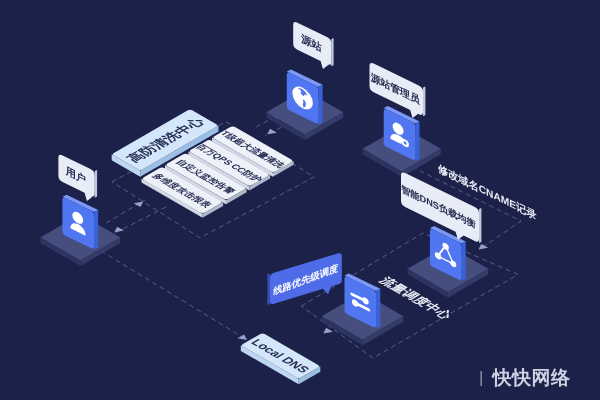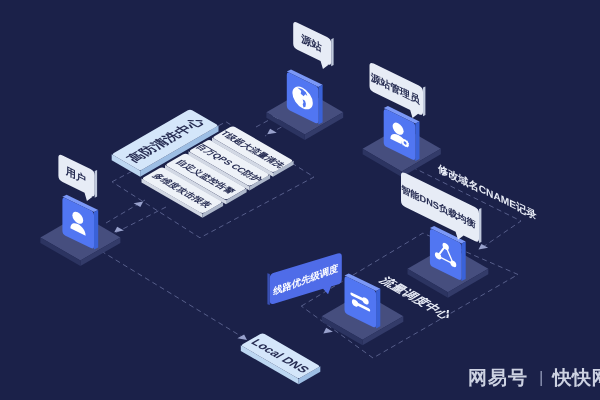--- a/index.html
+++ b/index.html
@@ -171,17 +171,16 @@
       <g>
         <polygon points="240.8,345.3 240.8,350.9 298.6,384.31 298.6,378.71" fill="#bdd7f2"></polygon>
         <polygon points="298.6,378.71 298.6,384.31 320.3,371.77 320.3,366.17" fill="#9dbee4"></polygon>
         <path d="M242.96,346.55 Q240.8,345.3 242.96,344.05 L260.34,334.01 Q262.5,332.76 264.66,334.01 L318.14,364.92 Q320.3,366.17 318.14,367.42 L300.76,377.46 Q298.6,378.71 296.44,377.46 Z" fill="#d4e6fa"></path>
         <text transform="matrix(0.8658,0.5004,-0.8658,0.5004,280.55,355.73)" font-size="12.2" font-weight="bold" fill="#262c52" letter-spacing="0" text-anchor="middle" y="4.6">Local DNS</text>
       </g>
       <text transform="matrix(1,0.4878,0,1,438,171.5)" font-size="10.2" font-weight="bold" fill="#e9edf7" letter-spacing="0" text-anchor="start">修改域名CNAME记录</text>
       <text transform="matrix(0.8658,0.5004,-0.8658,0.5004,379,281)" font-size="12.8" font-weight="bold" fill="#e9edf7" letter-spacing="0" text-anchor="start" y="0">流量调度中心</text>
     </svg>
 <div id="watermark">
-  <span class="brand">网易号</span>
   <span class="divider">|</span>
   <span class="account">快快网络</span>
 </div>
 </div>
 
 </body></html>

